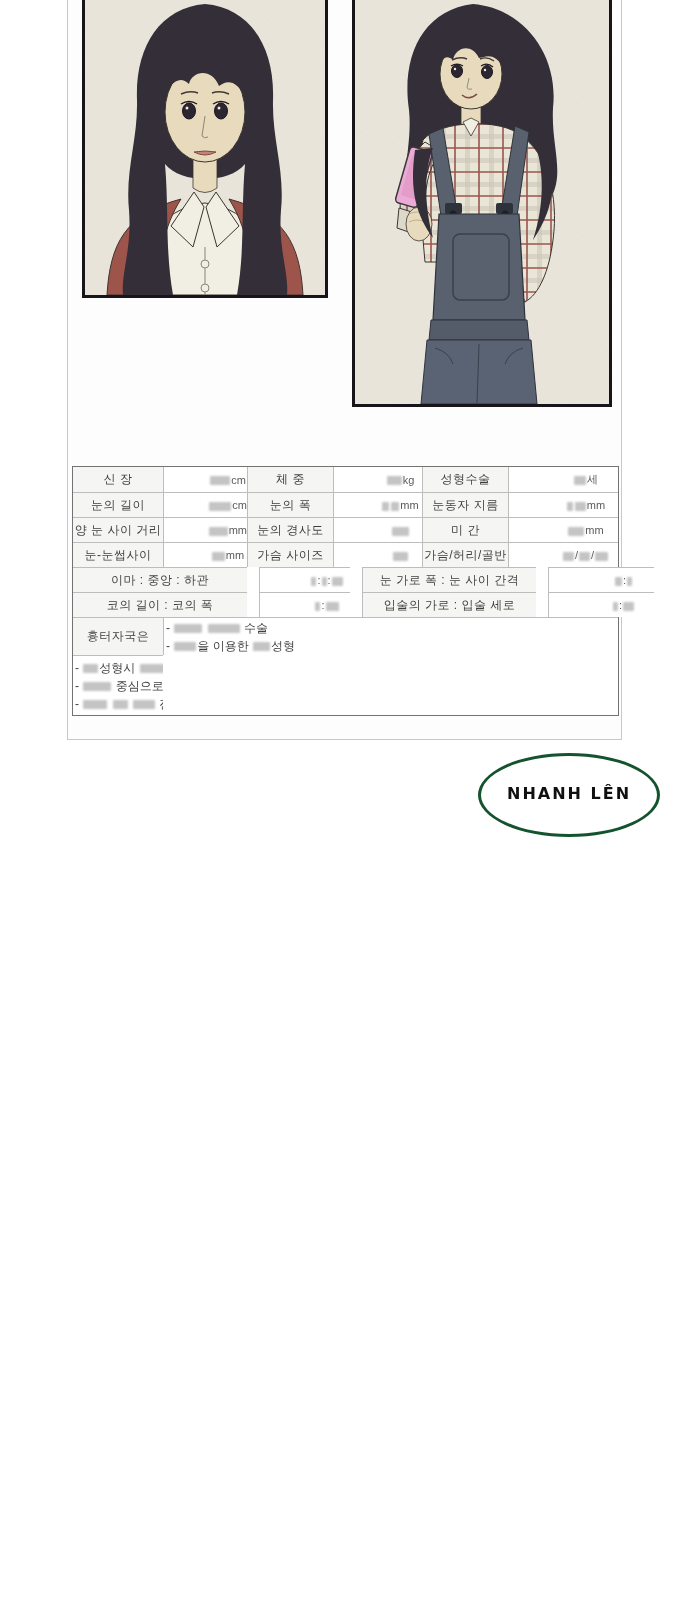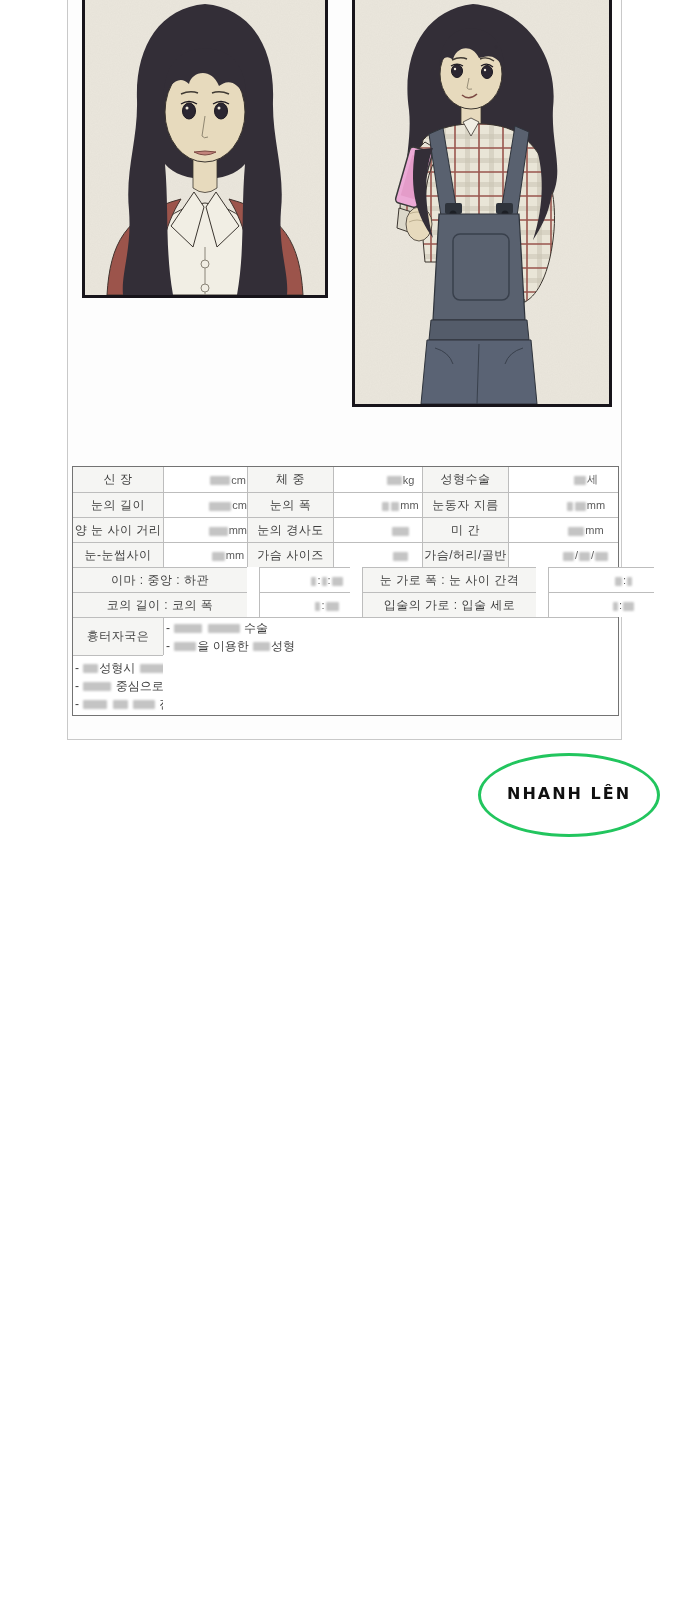--- a/index.html
+++ b/index.html
@@ -27,21 +27,21 @@
   .tcell:first-child{border-left:none;}
   .label{background:#f5f5f3;font-size:12px;color:#3f3f3f;letter-spacing:0.5px;}
   .value{background:#ffffff;font-size:11px;color:#5a5a5a;padding-left:44px;}
   .content{background:#ffffff;flex-direction:column;align-items:flex-start;justify-content:center;
            padding:2px 2px;}
   .tline{line-height:18px;font-size:12px;color:#3f3f3f;white-space:nowrap;}
   .censor{display:inline-block;height:9px;background:#c4c4c4;filter:blur(1.2px);
           border-radius:1px;margin:0 1px;transform:translateY(1px);}
   
   #bubble{position:absolute;left:478px;top:753px;width:176px;height:78px;background:#ffffff;
-          border:3px solid #22c55e;border-radius:50%;display:flex;align-items:center;justify-content:center;}
+          border:3px solid #14532d;border-radius:50%;display:flex;align-items:center;justify-content:center;}
   #bubble-text{font-family:"DejaVu Sans",sans-serif;font-weight:bold;font-size:16px;color:#101010;
                letter-spacing:2px;transform:translateY(-2px);}
 </style>
 </head>
 <body>
 
 <div id="page">
 
   <div id="panel"></div>
 

